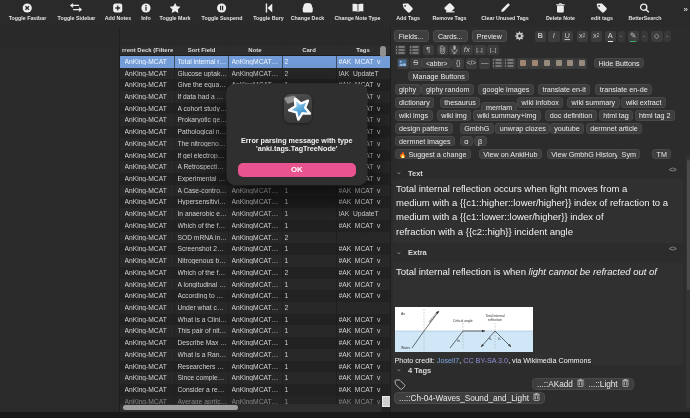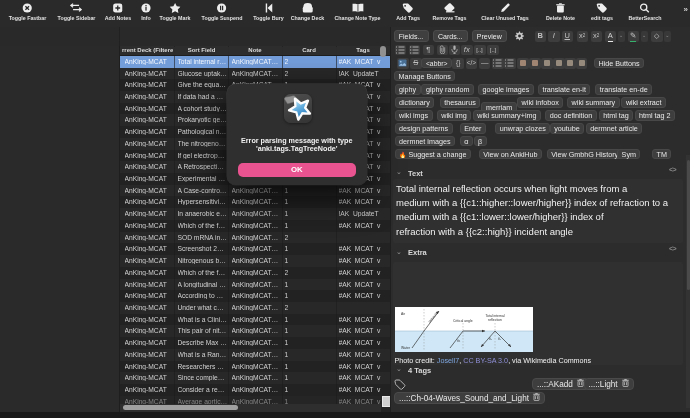--- a/index.html
+++ b/index.html
@@ -519,40 +519,40 @@
 <span class="ibtn" style="left:162.1px;top:31px">
         <span class="tansq" style="background:#968a7c"></span>
       </span>
 <span class="ibtn" style="left:173px;top:31px">
         <span class="tansq" style="background:#968a7c"></span>
       </span>
 <span class="ibtn" style="left:184.8px;top:31px">
         <span class="tansq" style="background:#968a7c"></span>
       </span>
 <span class="apill" style="left:203px;top:30.5px">Hide Buttons</span>
-<span class="apill" style="left:3px;top:43.5px">Manage Buttons</span>
+<span class="apill" style="left:17px;top:43.5px">Manage Buttons</span>
 <span class="apill" style="left:3.5px;top:57.2px">giphy</span>
 <span class="apill" style="left:30.4px;top:57.2px">giphy random</span>
 <span class="apill" style="left:87px;top:57.2px">google images</span>
 <span class="apill" style="left:146.9px;top:57.2px">translate en-it</span>
 <span class="apill" style="left:204.3px;top:57.2px">translate en-de</span>
 <span class="apill" style="left:3.5px;top:70.2px">dictionary</span>
 <span class="apill" style="left:48.7px;top:70.2px">thesaurus</span>
 <span class="apill" style="left:90.4px;top:75px">merriam</span>
 <span class="apill" style="left:126.1px;top:70.2px">wiki infobox</span>
 <span class="apill" style="left:176.1px;top:70.2px">wiki summary</span>
 <span class="apill" style="left:230.4px;top:70.2px">wiki extract</span>
 <span class="apill" style="left:3.5px;top:83.3px">wiki imgs</span>
 <span class="apill" style="left:45.7px;top:83.3px">wiki img</span>
 <span class="apill" style="left:81.7px;top:83.3px">wiki summary+img</span>
 <span class="apill" style="left:154.3px;top:83.3px">doc definition</span>
 <span class="apill" style="left:207.8px;top:83.3px">html tag</span>
 <span class="apill" style="left:243.5px;top:83.3px">html tag 2</span>
 <span class="apill" style="left:3.5px;top:96.3px">design patterns</span>
-<span class="apill" style="left:68.7px;top:96.3px">Enter</span>
+<span class="apill" style="left:68.7px;top:96.3px">GmbhG</span>
 <span class="apill" style="left:104.3px;top:96.3px">unwrap clozes</span>
 <span class="apill" style="left:158.7px;top:96.3px">youtube</span>
 <span class="apill" style="left:194.8px;top:96.3px">dermnet article</span>
 <span class="apill" style="left:3.5px;top:108.5px">dermnet images</span>
 <span class="apill" style="left:68.7px;top:108.5px">α</span>
 <span class="apill" style="left:82.6px;top:108.5px">β</span>
 <span class="apill" style="left:3.5px;top:121.5px"><span class="fire">🔥</span> Suggest a change</span>
 <span class="apill" style="left:87.8px;top:121.5px">View on AnkiHub</span>
 <span class="apill" style="left:155.7px;top:121.5px">View GmbhG History</span>
 <span class="apill" style="left:226.1px;top:121.5px">Sym</span>
@@ -562,20 +562,21 @@
       <span class="fcode" style="left:278px;top:138.5px">&lt;&gt;</span>
 <div class="fbox" style="top:152.3px;height:63.5px"></div>
 <div class="fline" style="top:156px"><b>Total internal reflection</b> occurs when light moves from a</div>
 <div class="fline" style="top:170.2px">medium with a {{c1::<b>higher</b>::lower/higher}} index of refraction <b>to a</b></div>
 <div class="fline" style="top:184.4px">medium with a {{c1::<b>lower</b>::lower/higher}} index of</div>
 <div class="fline" style="top:198.6px">refraction <b>with a</b> {{c2::<b>high}}</b> <b>incident</b> angle</div>
 <span class="fchev" style="left:5px;top:220.5px">⌄</span>
       <span class="fhead" style="left:17px;top:221px">Extra</span>
       <span class="fcode" style="left:278px;top:218px">&lt;&gt;</span>
 <div class="fbox" style="top:235.4px;height:102.5px"></div>
+<div class="fline" style="top:239px"><b>Total internal reflection</b> is when <i>light cannot be <b>refracted</b> out of</i></div>
 <div style="position:absolute;left:4px;top:280px;font-size:0"><svg width="138" height="45" viewBox="0 0 138 45">
 <rect x="0" y="0" width="138" height="45" fill="#fff"></rect>
 <rect x="0" y="24" width="138" height="21" fill="#cfe7f6"></rect>
 <line x1="0" y1="24" x2="138" y2="24" stroke="#9dbdd3" stroke-width="0.6"></line>
 <text x="6" y="8" font-size="3.4" fill="#333">Air</text>
 <text x="6" y="42" font-size="3.4" fill="#333">Water</text>
 <text x="58" y="15" font-size="3.4" fill="#333">Critical angle</text>
 <text x="100" y="10" font-size="3.4" fill="#333" text-anchor="middle">Total internal</text>
 <text x="100" y="14" font-size="3.4" fill="#333" text-anchor="middle">reflection</text>
 <line x1="29" y1="2" x2="29" y2="43" stroke="#999" stroke-width="0.5" stroke-dasharray="1.5,1.5"></line>

